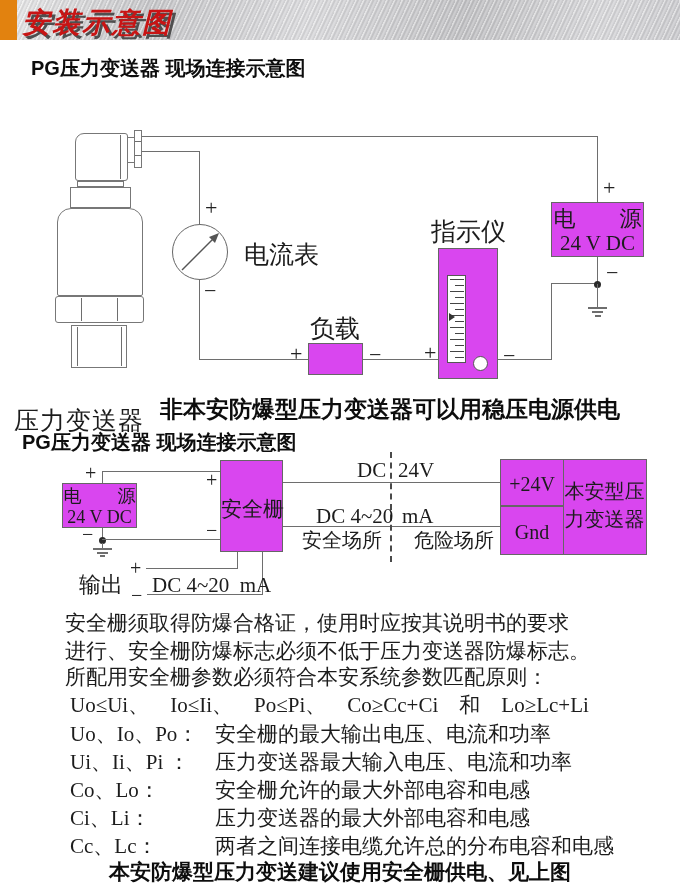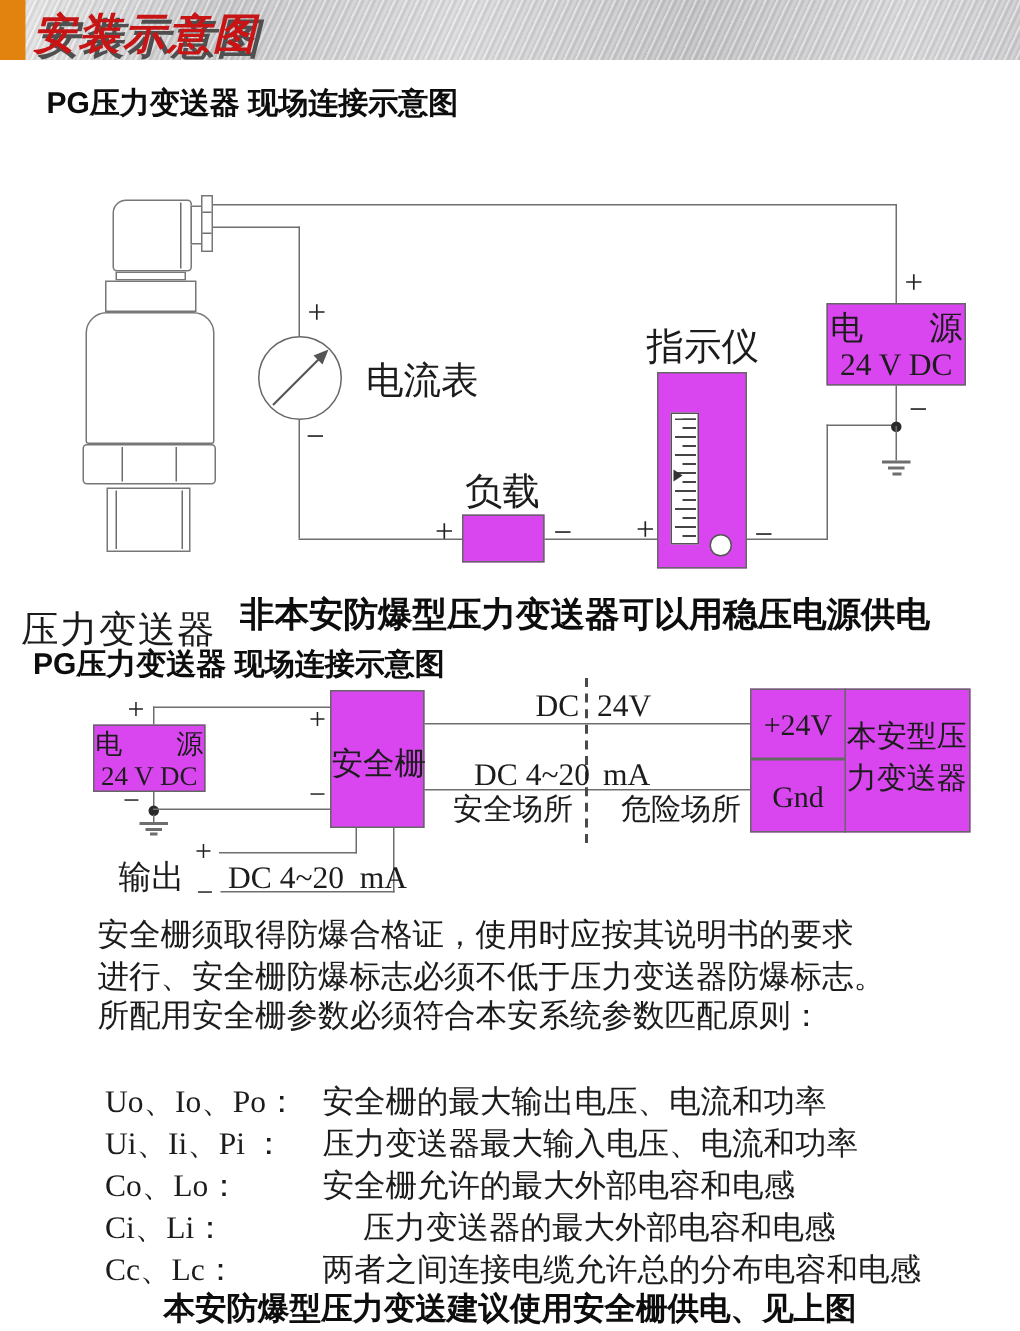--- a/index.html
+++ b/index.html
@@ -155,36 +155,37 @@
     <div class="serif" style="position:absolute;left:0;right:0;top:20px;text-align:center;font-size:20px;">本安型压</div>
     <div class="serif" style="position:absolute;left:0;right:0;top:48px;text-align:center;font-size:20px;">力变送器</div>
   </div>
   <div class="box" style="left:500px;top:505.5px;width:64px;height:49px;">
     <div class="serif" style="position:absolute;left:0;right:0;top:14px;text-align:center;font-size:20px;">Gnd</div>
   </div>
 
   <div class="abs serif" style="left:65px;top:611px;font-size:21px;">安全栅须取得防爆合格证，使用时应按其说明书的要求</div>
   <div class="abs serif" style="left:65px;top:639px;font-size:21px;">进行、安全栅防爆标志必须不低于压力变送器防爆标志。</div>
   <div class="abs serif" style="left:65px;top:665px;font-size:21px;">所配用安全栅参数必须符合本安系统参数匹配原则：</div>
+  <div class="abs serif" style="left:70px;top:693px;font-size:21px;">Uo≤Ui、　Io≤Ii、　Po≤Pi、　Co≥Cc+Ci　和　Lo≥Lc+Li</div>
 
   <div class="abs" style="left:0;top:722px;">
     <span class="abs serif" style="left:70px;font-size:21px;">Uo、Io、Po：</span>
     <span class="abs serif" style="left:215px;font-size:21px;">安全栅的最大输出电压、电流和功率</span>
   </div>
   <div class="abs" style="left:0;top:750px;">
     <span class="abs serif" style="left:70px;font-size:21px;">Ui、Ii、Pi ：</span>
     <span class="abs serif" style="left:215px;font-size:21px;">压力变送器最大输入电压、电流和功率</span>
   </div>
   <div class="abs" style="left:0;top:778px;">
     <span class="abs serif" style="left:70px;font-size:21px;">Co、Lo：</span>
     <span class="abs serif" style="left:215px;font-size:21px;">安全栅允许的最大外部电容和电感</span>
   </div>
   <div class="abs" style="left:0;top:806px;">
     <span class="abs serif" style="left:70px;font-size:21px;">Ci、Li：</span>
-    <span class="abs serif" style="left:215px;font-size:21px;margin-left:27px;">压力变送器的最大外部电容和电感</span>
+    <span class="abs serif" style="left:215px;font-size:21px;">压力变送器的最大外部电容和电感</span>
   </div>
   <div class="abs" style="left:0;top:834px;">
     <span class="abs serif" style="left:70px;font-size:21px;">Cc、Lc：</span>
     <span class="abs serif" style="left:215px;font-size:21px;">两者之间连接电缆允许总的分布电容和电感</span>
   </div>
 
   <div class="abs sansb" style="left:0;top:858px;width:680px;text-align:center;font-size:21px;">本安防爆型压力变送建议使用安全栅供电、见上图</div>
 
 </div>
 

